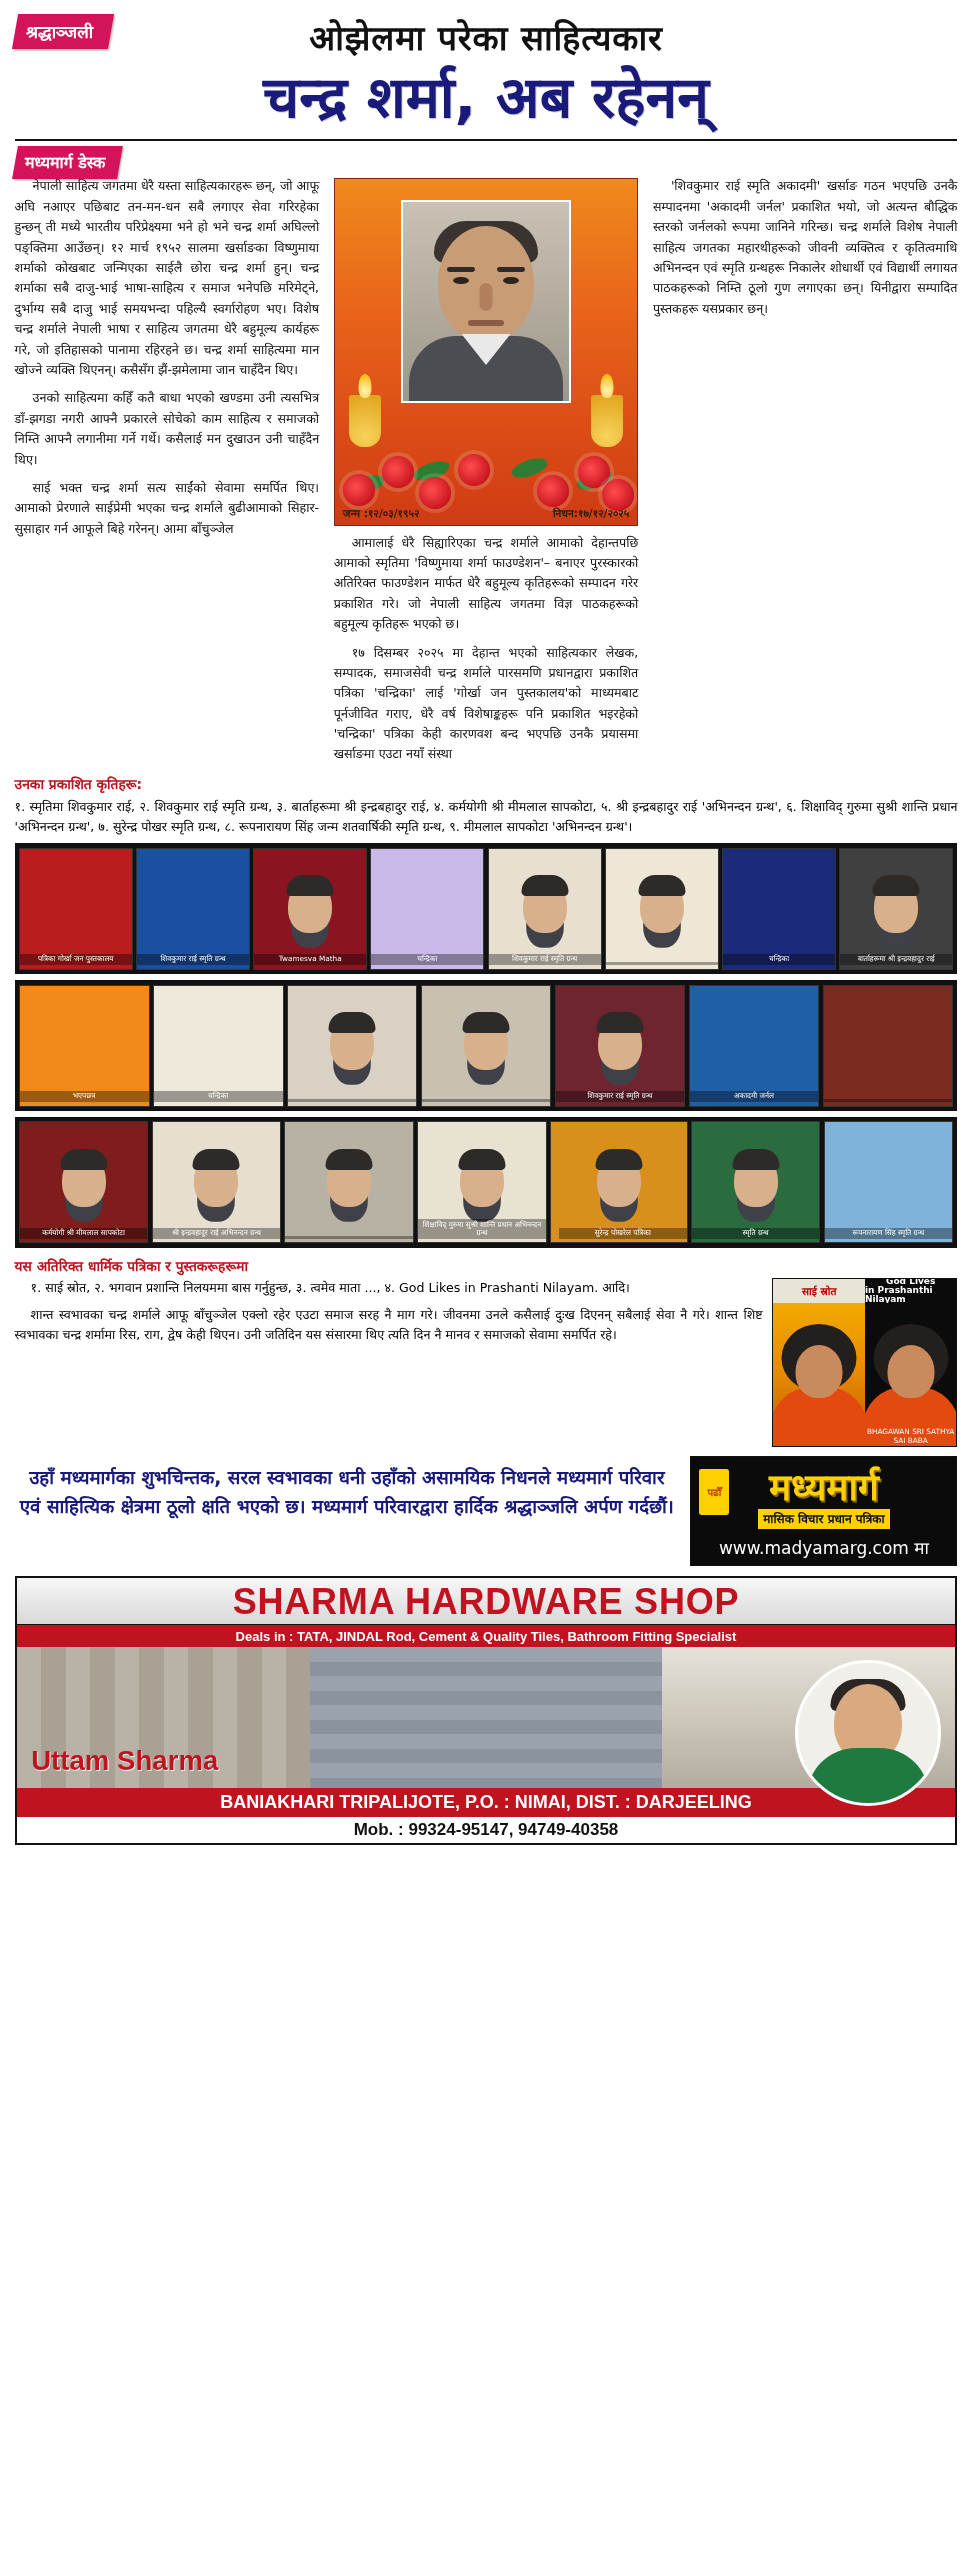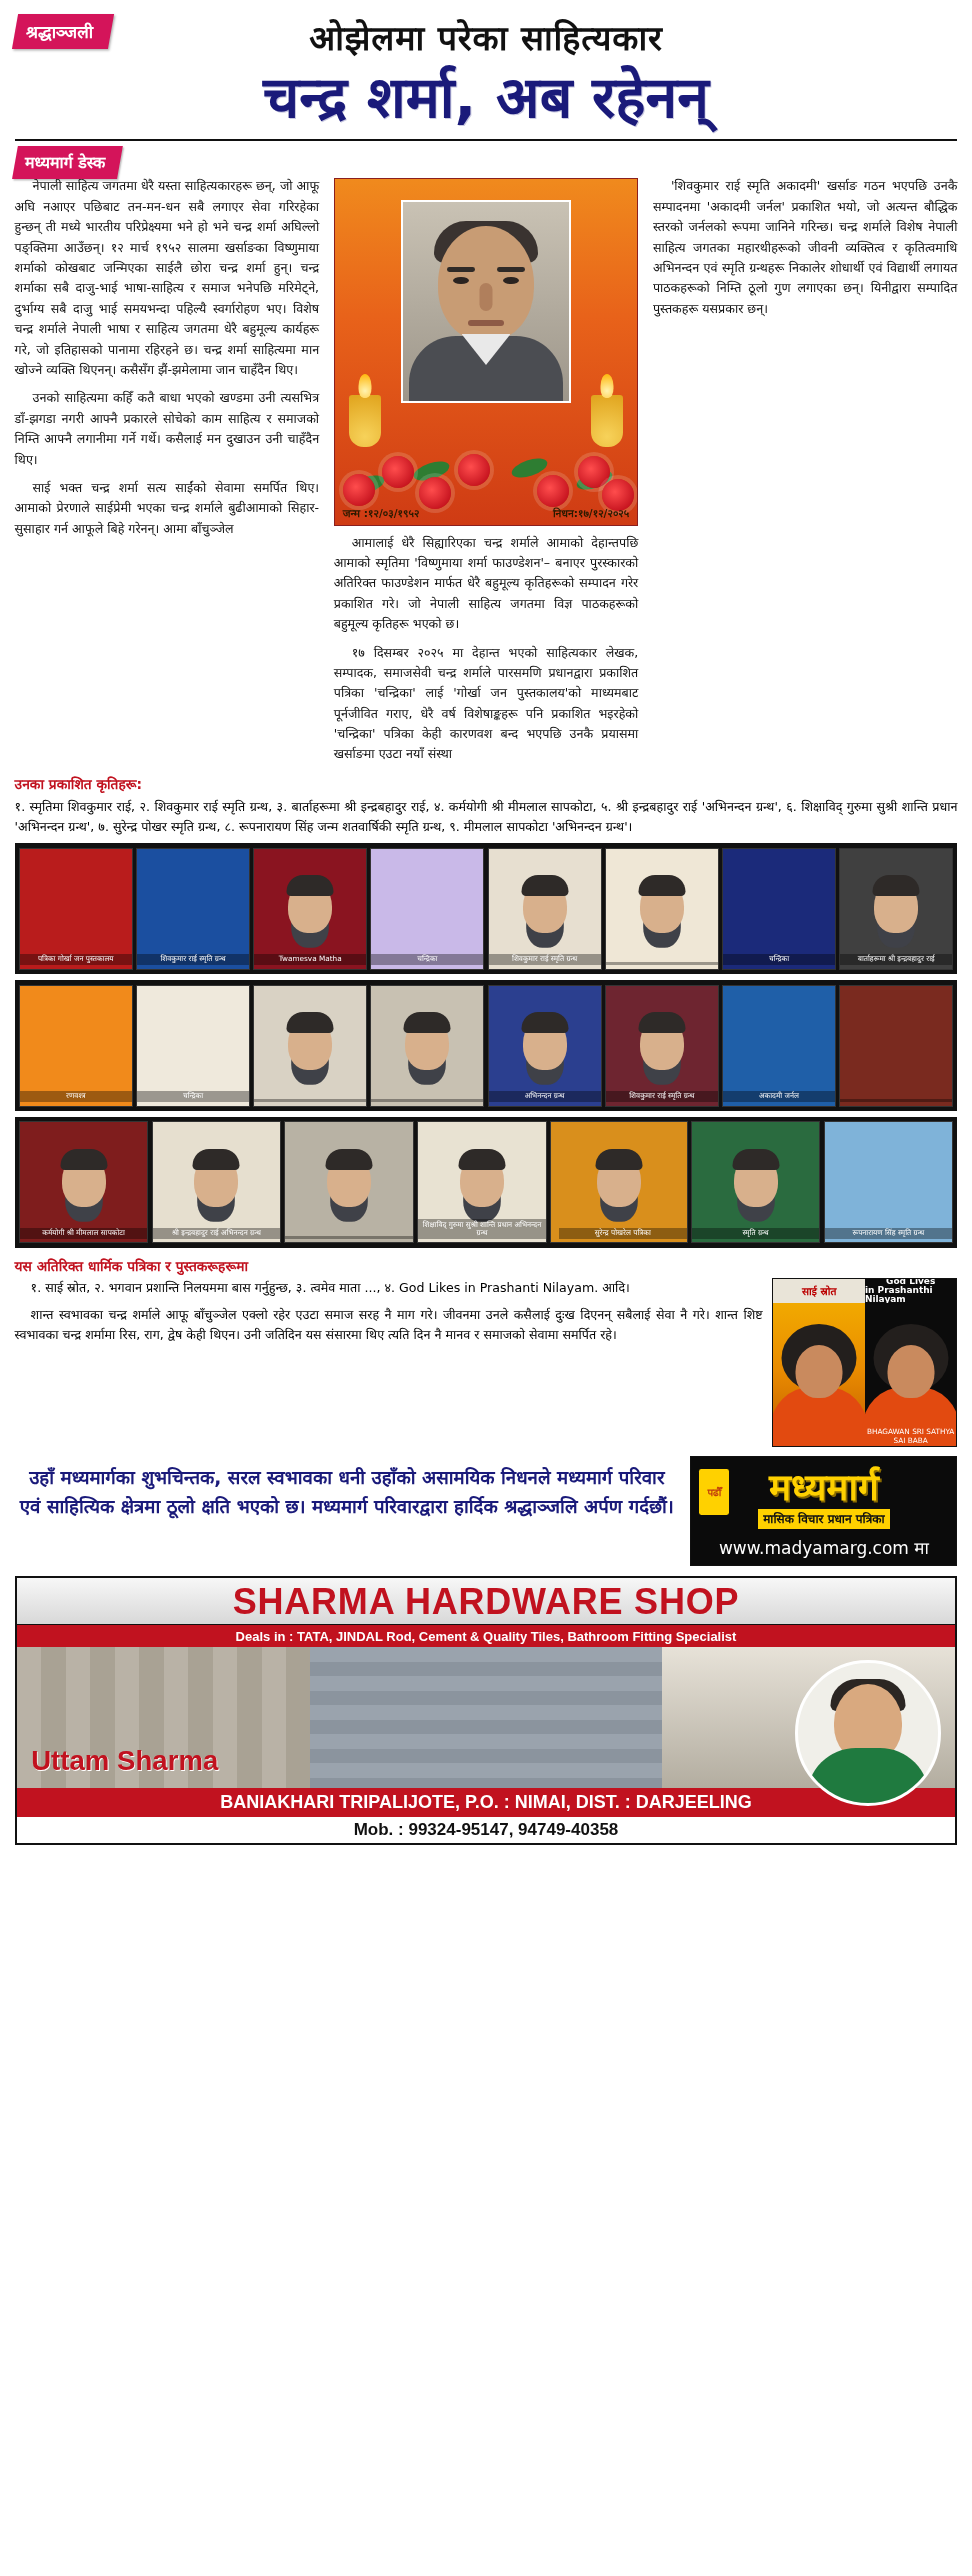--- a/index.html
+++ b/index.html
@@ -441,36 +441,32 @@
       <div class="bk" style="background: rgb(27, 42, 122);">
         <div class="bklabel">चन्द्रिका</div>
       </div>
       <div class="bk" style="background: #404040;">
         <div class="por"></div>
         <div class="bklabel">बार्ताहरूमा श्री इन्द्रबहादुर राई</div>
       </div>
     </div>
   <div class="strip" id="strip1">
       <div class="bk" style="background: rgb(241, 138, 27);">
-        <div class="bklabel">रणवश्त्र</div>
+        <div class="bklabel">भएपछ्त्र</div>
       </div>
       <div class="bk" style="background: rgb(239, 233, 220);">
         <div class="bklabel">चन्द्रिका</div>
       </div>
       <div class="bk" style="background: rgb(217, 210, 196);">
         <div class="por"></div>
         <div class="bklabel"></div>
       </div>
       <div class="bk" style="background: rgb(200, 193, 178);">
         <div class="por"></div>
         <div class="bklabel"></div>
-      </div>
-      <div class="bk" style="background: rgb(43, 63, 143);">
-        <div class="por"></div>
-        <div class="bklabel">अभिनन्दन ग्रन्थ</div>
       </div>
       <div class="bk" style="background: rgb(110, 37, 48);">
         <div class="por"></div>
         <div class="bklabel">शिवकुमार राई स्मृति ग्रन्थ</div>
       </div>
       <div class="bk" style="background: rgb(31, 95, 168);">
         <div class="bklabel">अकादमी जर्नल</div>
       </div>
       <div class="bk" style="background: rgb(122, 42, 31);">
         <div class="bklabel"></div>

